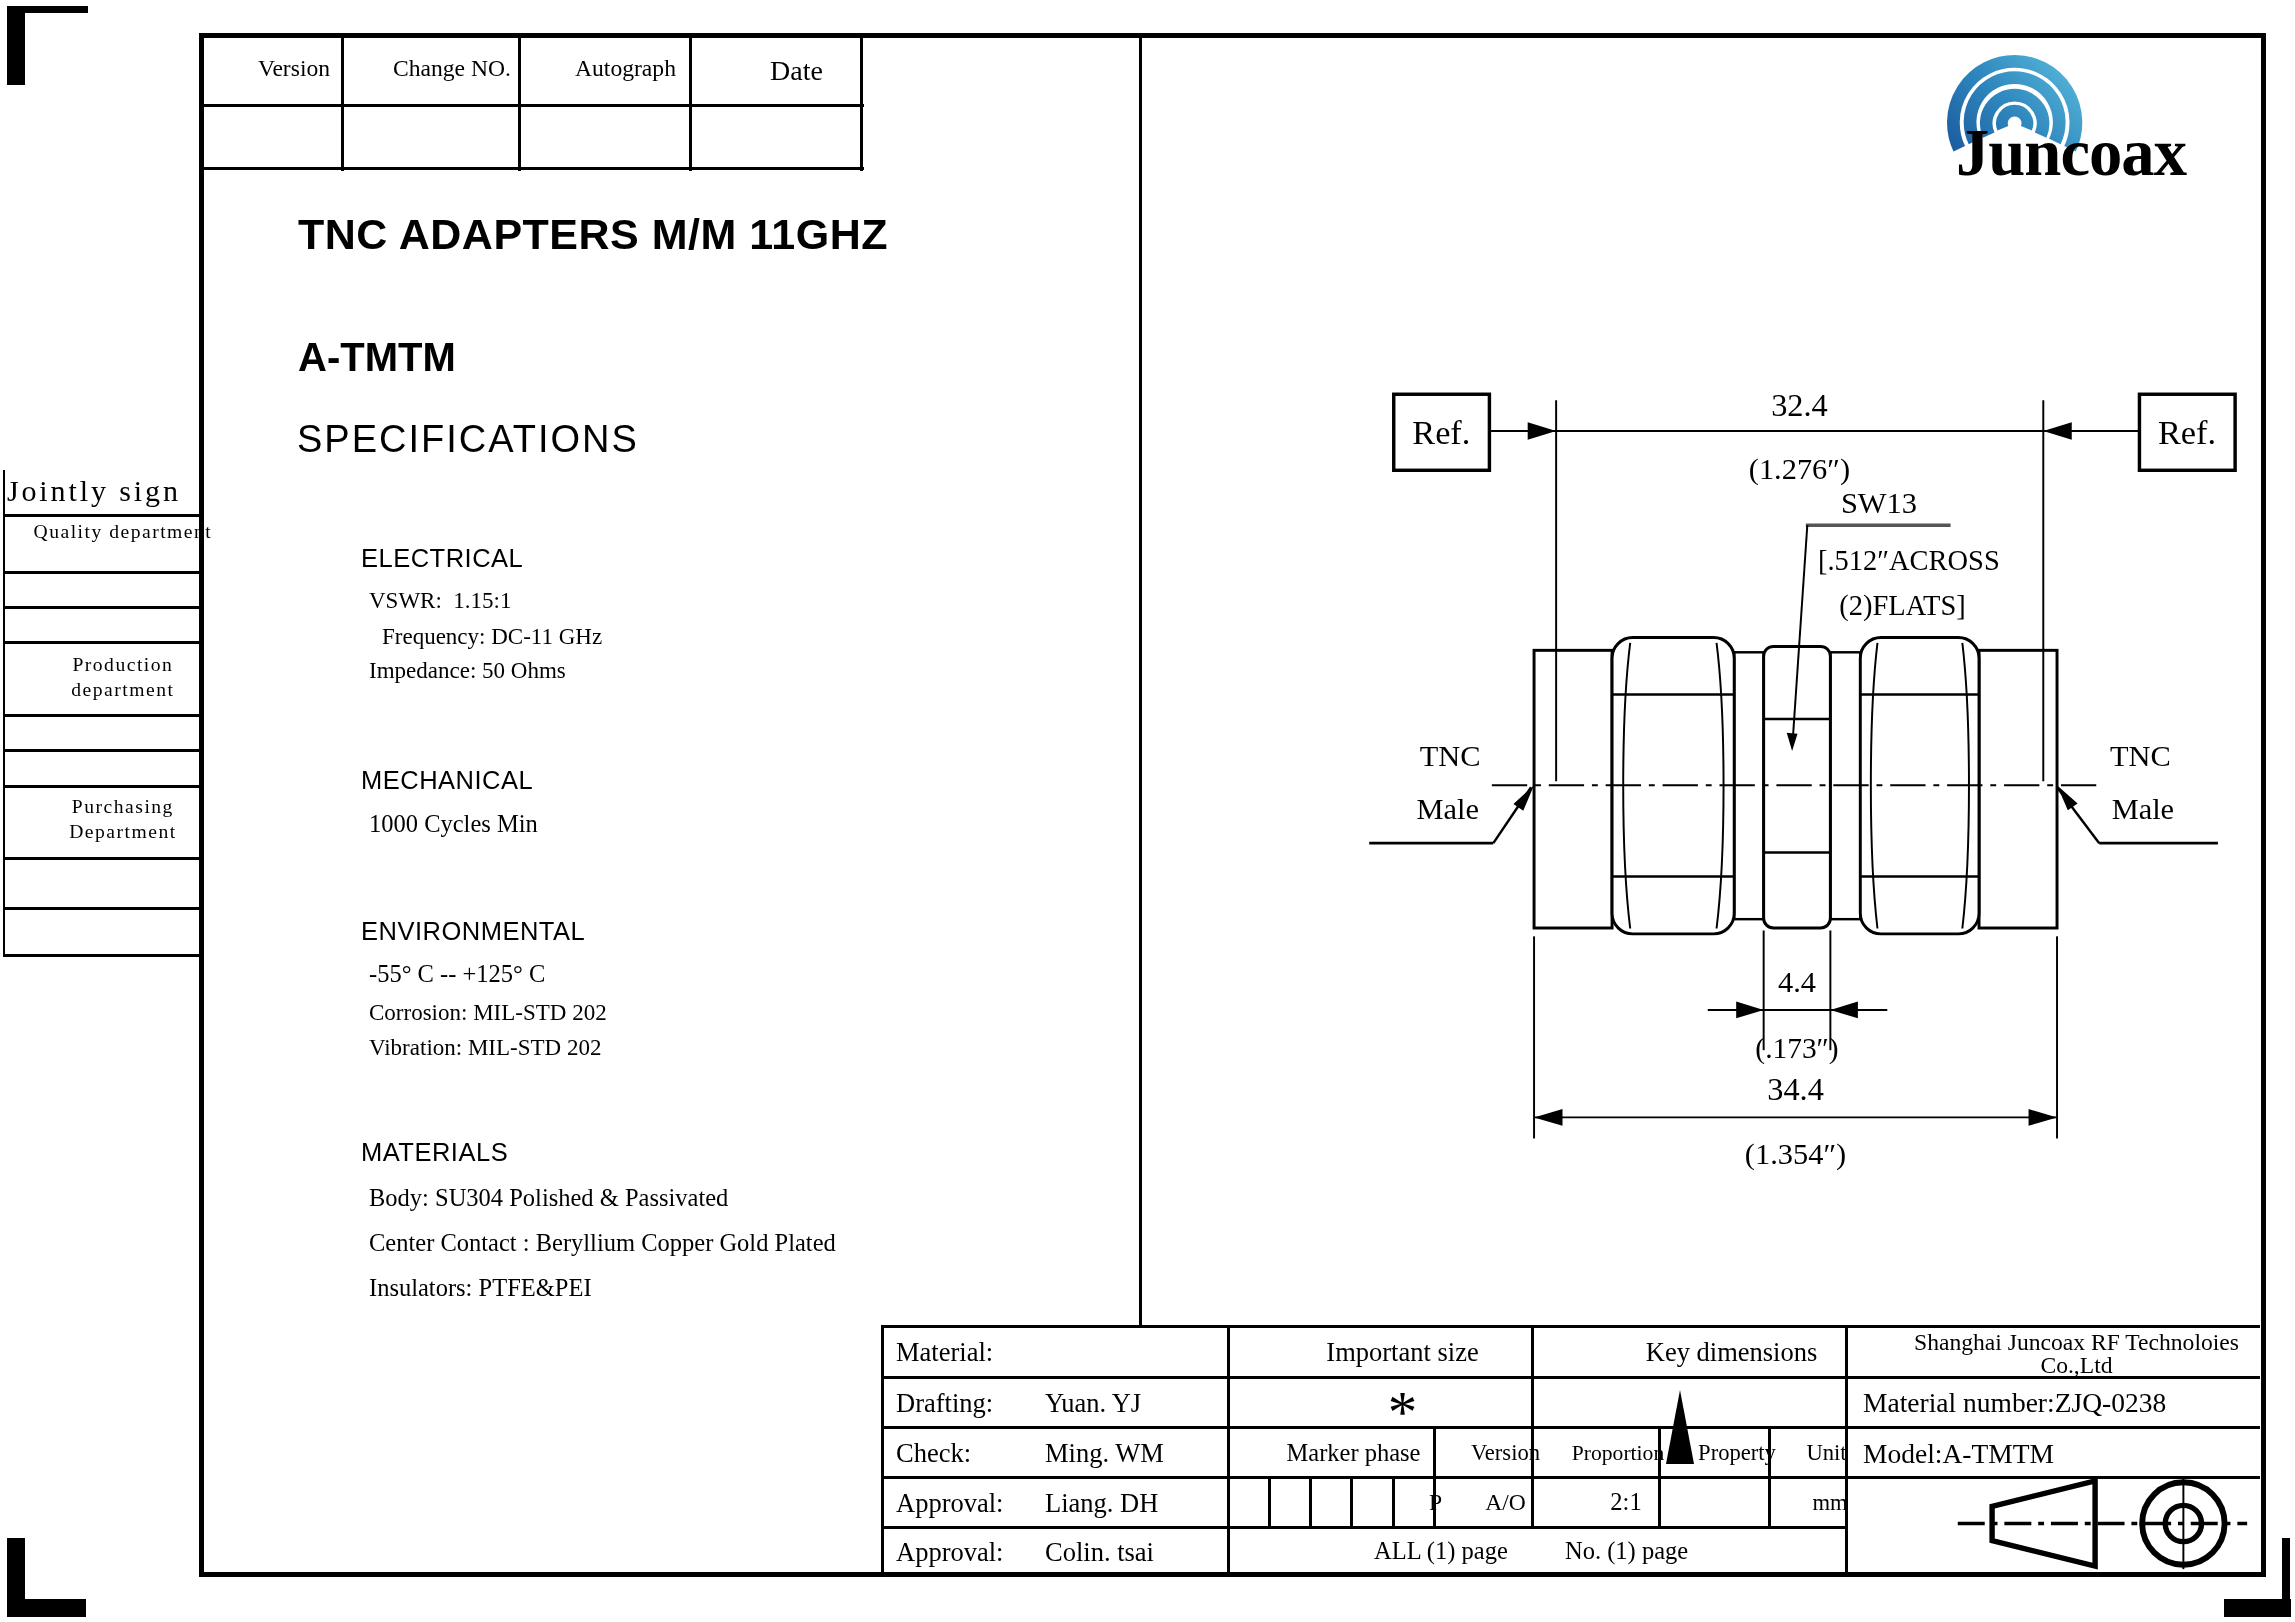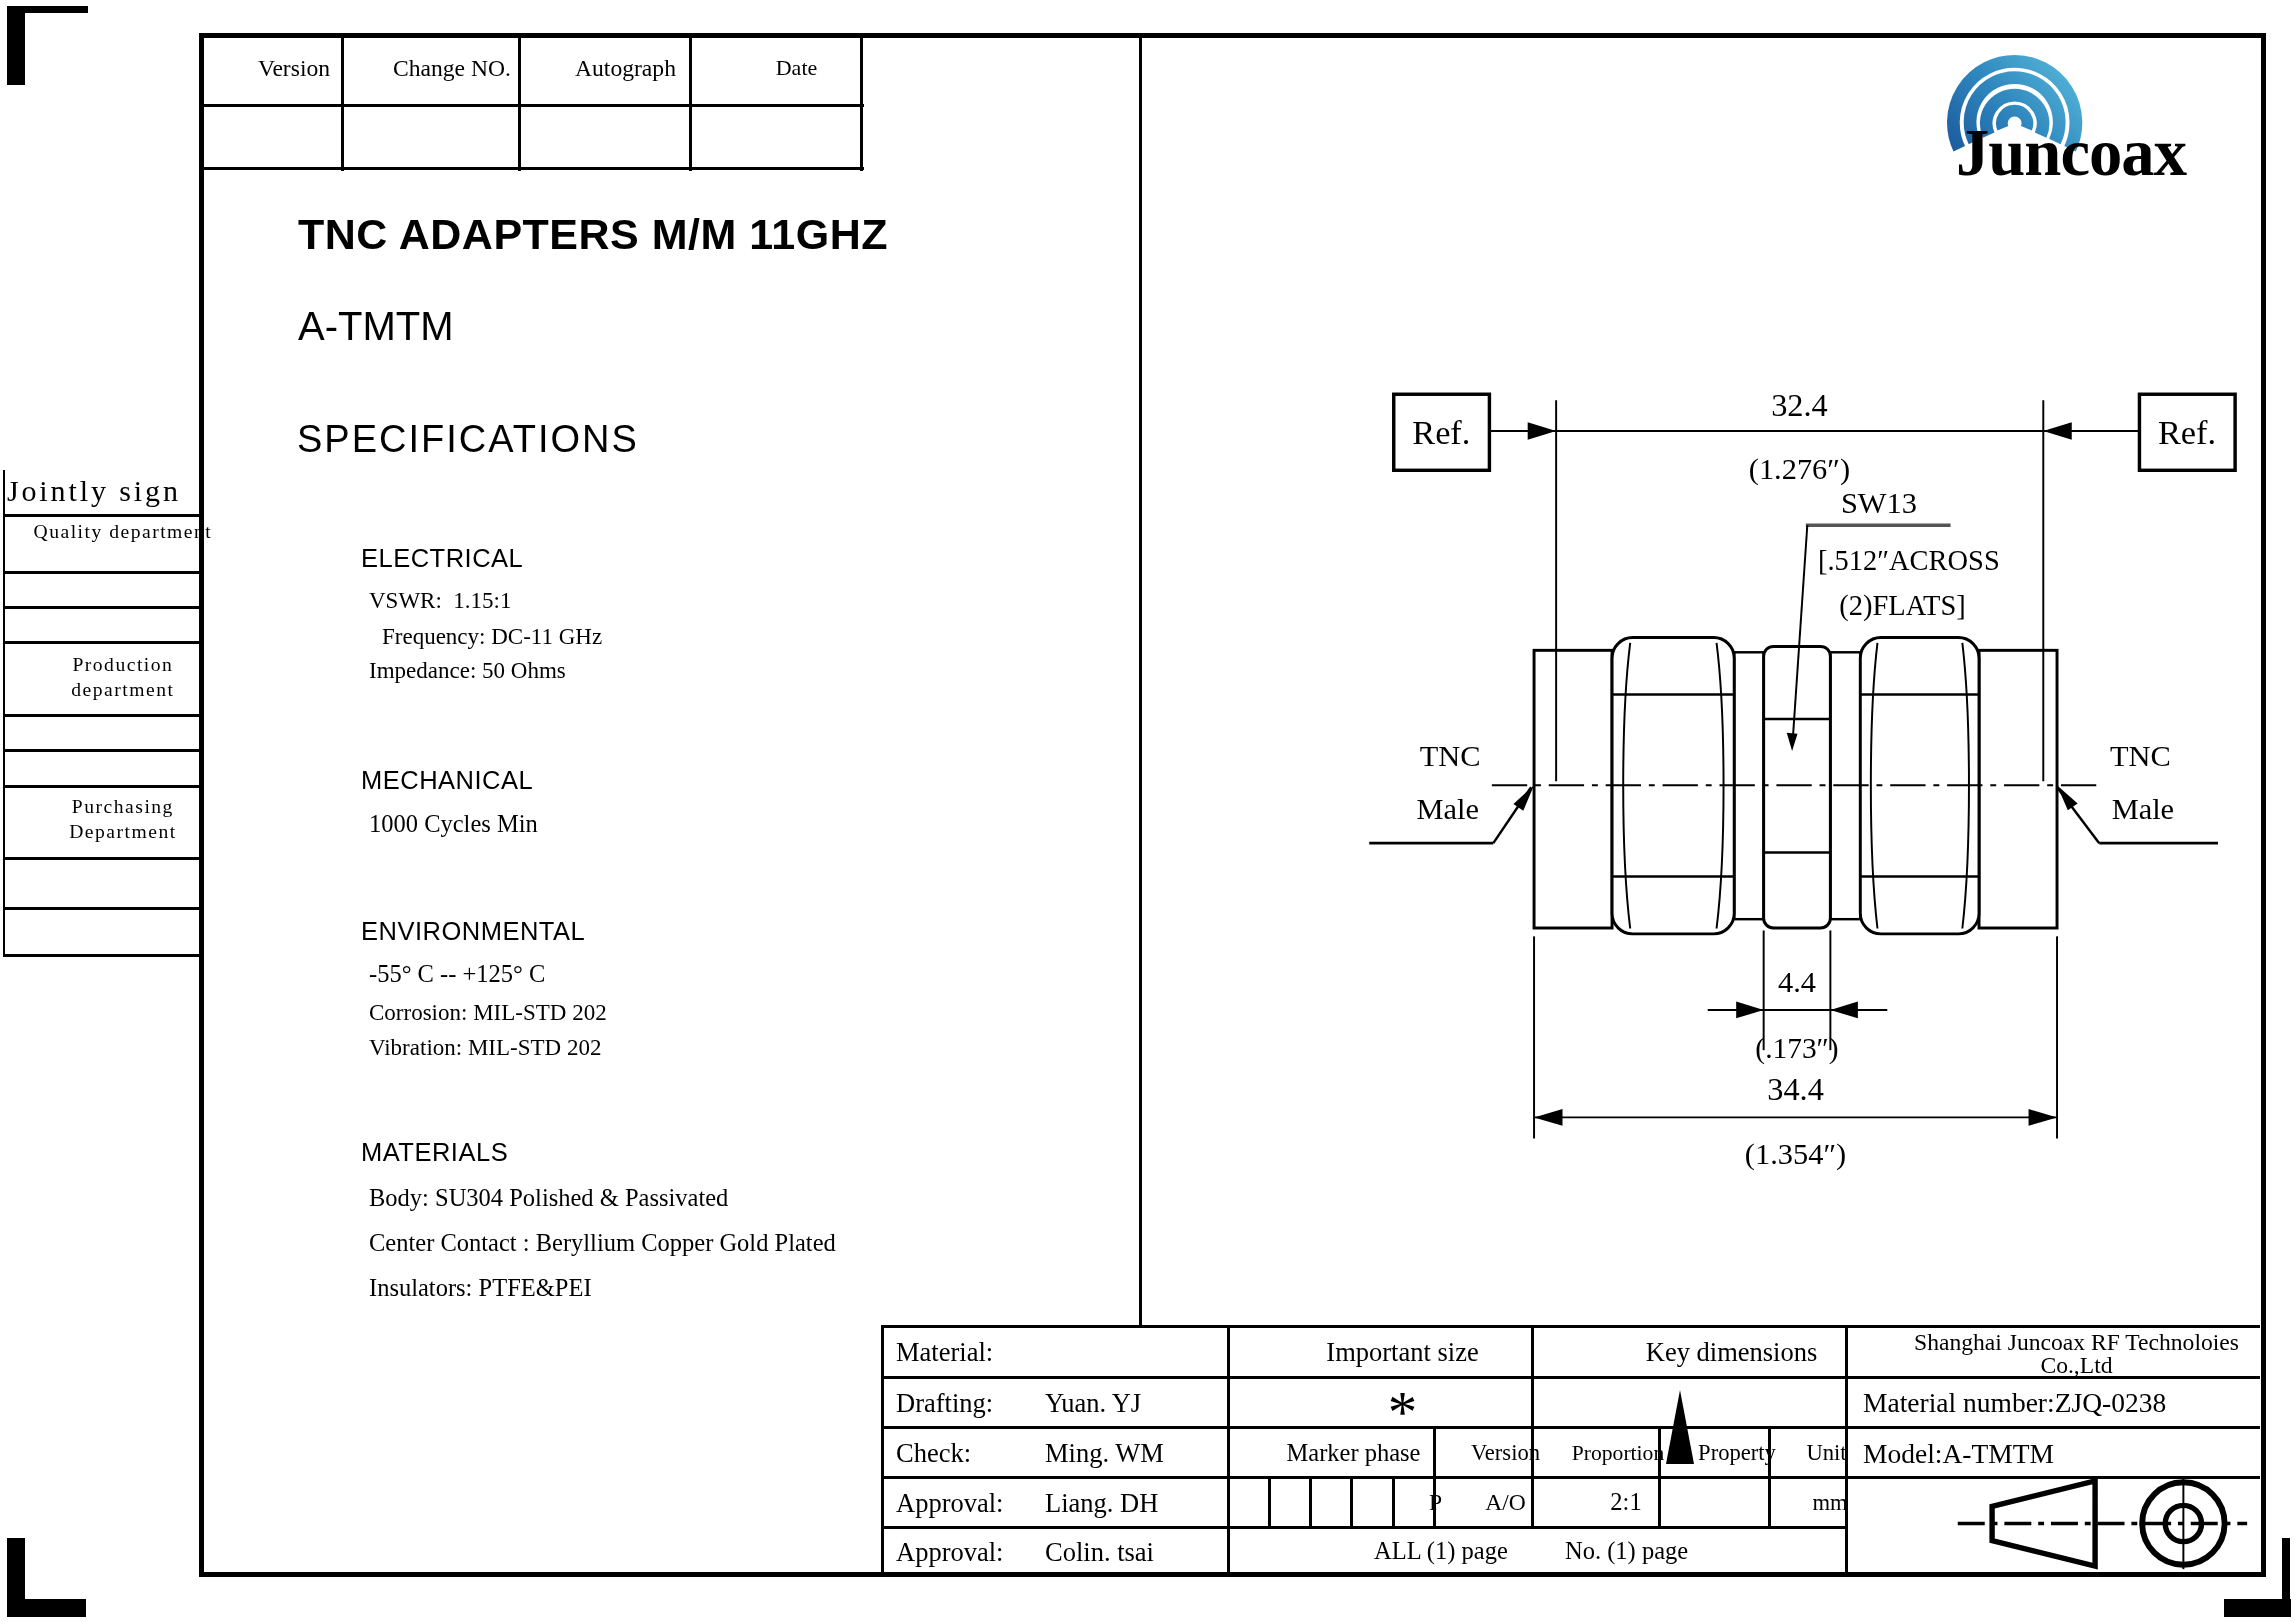--- a/index.html
+++ b/index.html
@@ -37,21 +37,21 @@
   <div>
     <div class="ln" style="left:204px;top:104px;width:660px;height:3.4px;"></div>
     <div class="ln" style="left:204px;top:167px;width:660px;height:3.4px;"></div>
     <div class="ln" style="left:341px;top:38px;width:3.4px;height:133px;"></div>
     <div class="ln" style="left:518px;top:38px;width:3.4px;height:133px;"></div>
     <div class="ln" style="left:689px;top:38px;width:3.4px;height:133px;"></div>
     <div class="ln" style="left:860px;top:38px;width:3.4px;height:133px;"></div>
     <div class="txt ctr serif" style="left:204px;top:55px;width:136px;font-size:23.6px;">Version</div>
     <div class="txt ctr serif" style="left:341px;top:55px;width:178px;font-size:23.6px;">Change NO.</div>
     <div class="txt ctr serif" style="left:518px;top:55px;width:171px;font-size:23.6px;">Autograph</div>
-    <div class="txt ctr serif" style="left:689px;top:55px;width:171px;font-size:22px;">Date</div>
+    <div class="txt ctr serif" style="left:689px;top:55px;width:171px;font-size:28px;">Date</div>
     <div style="position:absolute;left:204px;top:107px;width:656px;height:60px;"></div>
   </div>
 
   <div>
     <div class="ln" style="left:2.5px;top:470px;width:2.9px;height:487px;"></div>
     <div class="txt serif" style="left:6.9px;top:474px;font-size:30px;letter-spacing:2.9px;">Jointly sign</div>
     <div class="ln" style="left:2.5px;top:514px;width:197px;height:2.9px;"></div>
     <div class="ln" style="left:2.5px;top:571px;width:197px;height:2.9px;"></div>
     <div class="ln" style="left:2.5px;top:606px;width:197px;height:2.9px;"></div>
     <div class="ln" style="left:2.5px;top:641px;width:197px;height:2.9px;"></div>
@@ -77,21 +77,21 @@
     <g fill="none" stroke="url(#lg)" stroke-width="26">
       <path d="M72 218 A125 125 0 1 1 298 218"></path>
       <path d="M103 203 A91 91 0 1 1 267 203"></path>
       <path d="M132 190 A58 58 0 1 1 238 190"></path>
       <path d="M161 176 A26 26 0 1 1 209 176" stroke-width="24"></path>
     </g>
     <text x="300" y="272" text-anchor="middle" font-family="Liberation Sans, sans-serif" font-weight="bold" font-size="136" fill="#1d60a8" letter-spacing="-2">Juncoax</text>
   </svg>
 
   <div class="txt sans" style="left:298px;top:210px;font-size:43px;font-weight:bold;letter-spacing:0.5px;">TNC ADAPTERS M/M 11GHZ</div>
-  <div class="txt sans" style="left:298px;top:304px;font-size:40px;font-weight:normal;">A-TMTM</div>
+  <div class="txt sans" style="left:298px;top:335px;font-size:40px;font-weight:bold;">A-TMTM</div>
   <div class="txt sans" style="left:297px;top:418px;font-size:38px;letter-spacing:2px;">SPECIFICATIONS</div>
 
   <div class="txt sans" style="left:361px;top:544px;font-size:25.5px;letter-spacing:0.5px;">ELECTRICAL</div>
   <div class="txt serif" style="left:369px;top:588px;font-size:23px;">VSWR:  1.15:1</div>
   <div class="txt serif" style="left:382px;top:624px;font-size:23px;">Frequency: DC-11 GHz</div>
   <div class="txt serif" style="left:369px;top:658px;font-size:23px;">Impedance: 50 Ohms</div>
 
   <div class="txt sans" style="left:361px;top:766px;font-size:25.5px;letter-spacing:0.5px;">MECHANICAL</div>
   <div class="txt serif" style="left:369px;top:810px;font-size:24.5px;">1000 Cycles Min</div>
 

